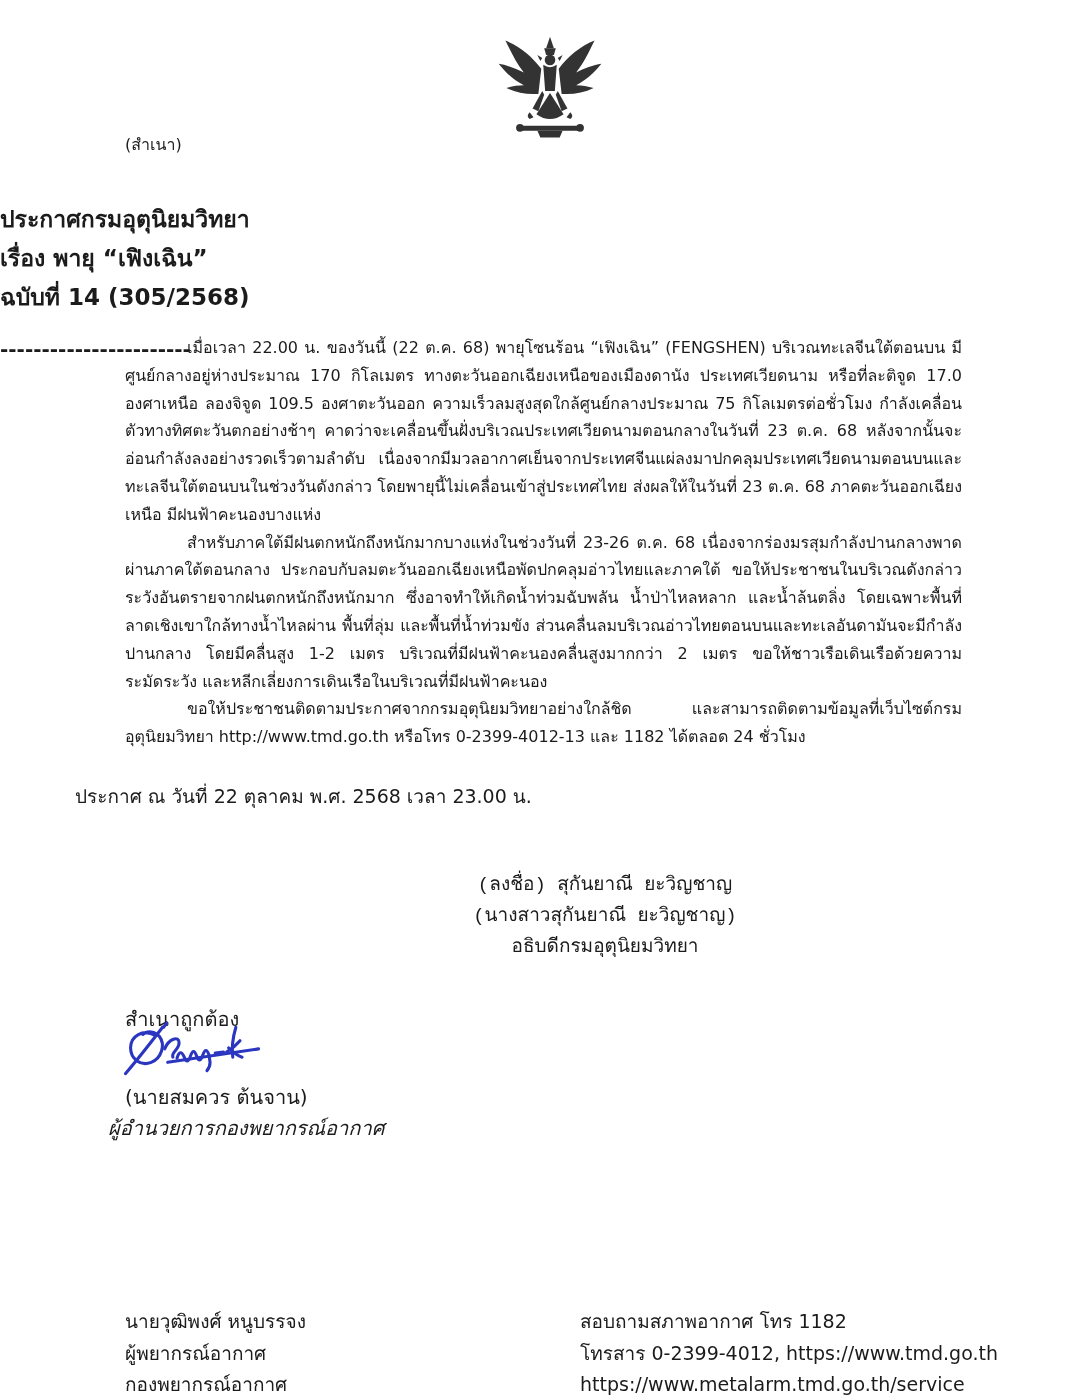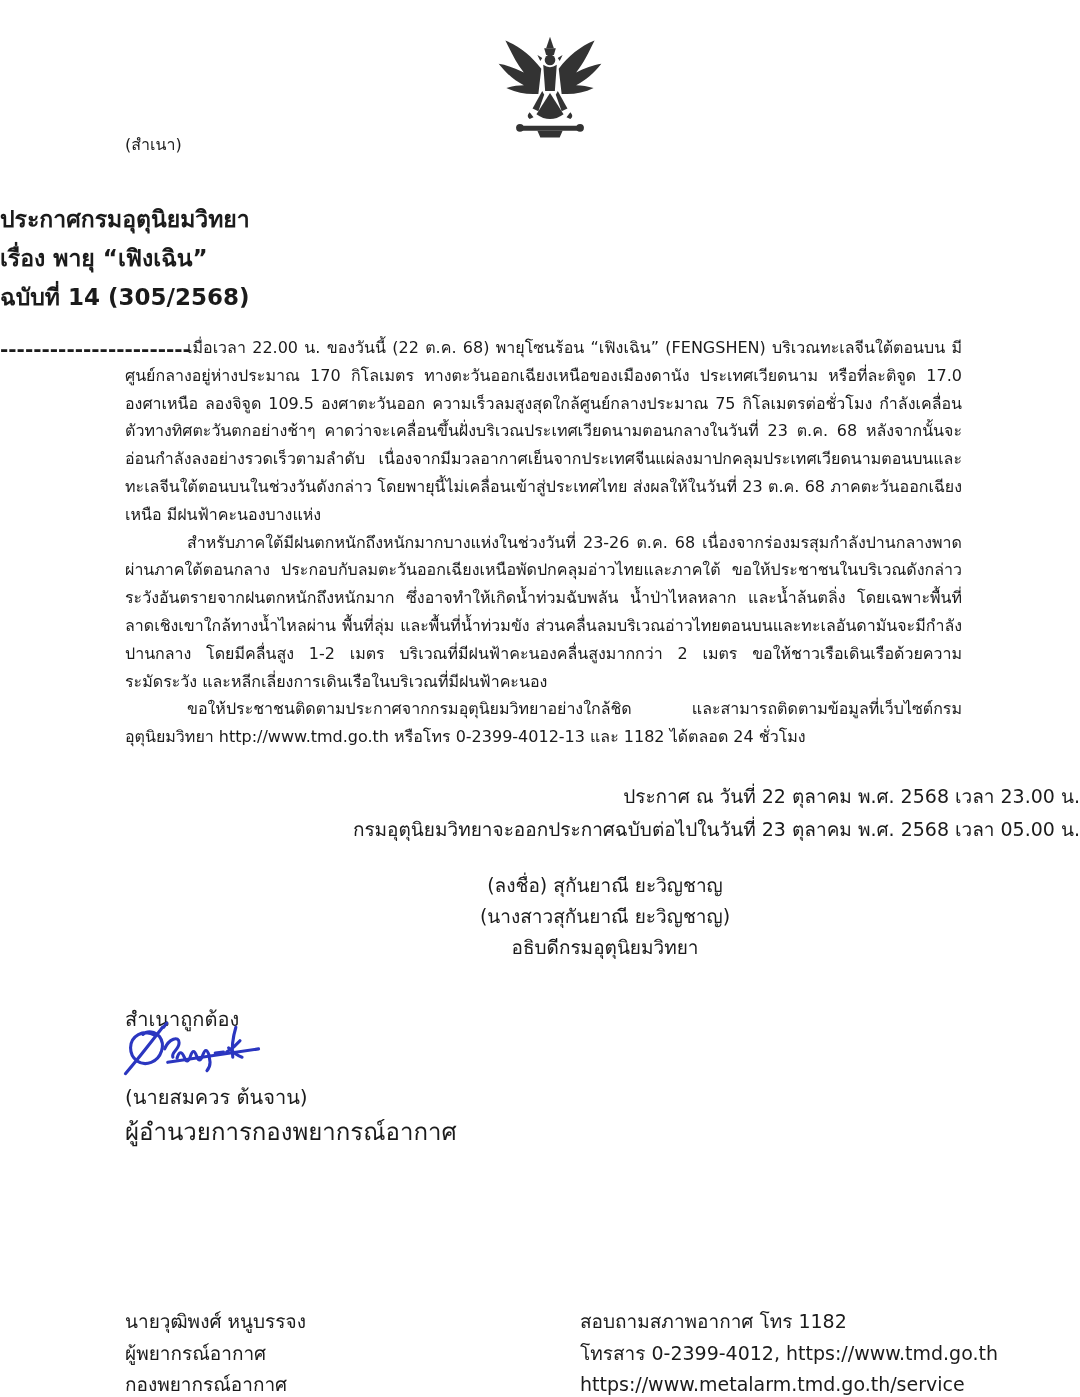--- a/index.html
+++ b/index.html
@@ -15,30 +15,30 @@
     font-weight:bold; font-size:23px; line-height:39px;margin-top:28px;
   }
   .divider-line { margin-top:13px; font-weight:bold; font-size:20px; letter-spacing:0px; }
   .body-text {
     position:absolute; left:125px; top:334px; width:837px;
     font-size:16px; line-height:27.8px; text-align:justify;
   }
   .body-text p { margin:0; text-indent:62px; }
   .issued-block {
     position:absolute; left:75px; top:780px; width:1005px;
-    text-align:right; font-size:19px; line-height:33px;
+    text-align:left; font-size:19px; line-height:33px;
   }
   .signoff-block {
     position:absolute; left:130px; top:870px; width:950px;
-    text-align:center; font-size:19px; line-height:31px;
+    text-align:center; font-size:19px; line-height:31px;font-family:Liberation Mono, monospace;
   }
   .certify-label { position:absolute; left:125px; top:1003px; font-size:20px; }
   .certify-signature { position:absolute; left:120px; top:1020px; width:145px; height:64px; }
   .certify-name { position:absolute; left:125px; top:1081px; font-size:20px; }
-  .certify-title { position:absolute; left:125px; top:1112px; font-size:24px; }
+  .certify-title { position:absolute; left:108px; top:1112px; font-size:20px;font-style:italic; }
   .footer {
     position:absolute; left:125px; top:1263px; width:873px;
     display:flex; justify-content:space-between;
     font-size:19px; line-height:31.5px;margin-top:43px;
   }
   .footer-right { text-align:left; }
 </style>
 </head>
 <body>
 
@@ -74,21 +74,20 @@
   </div>
 
   <div class="body-text">
     <p>เมื่อเวลา 22.00 น. ของวันนี้ (22 ต.ค. 68) พายุโซนร้อน “เฟิงเฉิน” (FENGSHEN) บริเวณทะเลจีนใต้ตอนบน มีศูนย์กลางอยู่ห่างประมาณ 170 กิโลเมตร ทางตะวันออกเฉียงเหนือของเมืองดานัง ประเทศเวียดนาม หรือที่ละติจูด 17.0 องศาเหนือ ลองจิจูด 109.5 องศาตะวันออก ความเร็วลมสูงสุดใกล้ศูนย์กลางประมาณ 75 กิโลเมตรต่อชั่วโมง กำลังเคลื่อนตัวทางทิศตะวันตกอย่างช้าๆ คาดว่าจะเคลื่อนขึ้นฝั่งบริเวณประเทศเวียดนามตอนกลางในวันที่ 23 ต.ค. 68 หลังจากนั้นจะอ่อนกำลังลงอย่างรวดเร็วตามลำดับ เนื่องจากมีมวลอากาศเย็นจากประเทศจีนแผ่ลงมาปกคลุมประเทศเวียดนามตอนบนและทะเลจีนใต้ตอนบนในช่วงวันดังกล่าว โดยพายุนี้ไม่เคลื่อนเข้าสู่ประเทศไทย ส่งผลให้ในวันที่ 23 ต.ค. 68 ภาคตะวันออกเฉียงเหนือ มีฝนฟ้าคะนองบางแห่ง</p>
     <p>สำหรับภาคใต้มีฝนตกหนักถึงหนักมากบางแห่งในช่วงวันที่ 23-26 ต.ค. 68  เนื่องจากร่องมรสุมกำลังปานกลางพาดผ่านภาคใต้ตอนกลาง ประกอบกับลมตะวันออกเฉียงเหนือพัดปกคลุมอ่าวไทยและภาคใต้ ขอให้ประชาชนในบริเวณดังกล่าวระวังอันตรายจากฝนตกหนักถึงหนักมาก ซึ่งอาจทำให้เกิดน้ำท่วมฉับพลัน น้ำป่าไหลหลาก และน้ำล้นตลิ่ง โดยเฉพาะพื้นที่ลาดเชิงเขาใกล้ทางน้ำไหลผ่าน พื้นที่ลุ่ม และพื้นที่น้ำท่วมขัง ส่วนคลื่นลมบริเวณอ่าวไทยตอนบนและทะเลอันดามันจะมีกำลังปานกลาง โดยมีคลื่นสูง 1-2 เมตร บริเวณที่มีฝนฟ้าคะนองคลื่นสูงมากกว่า 2 เมตร ขอให้ชาวเรือเดินเรือด้วยความระมัดระวัง และหลีกเลี่ยงการเดินเรือในบริเวณที่มีฝนฟ้าคะนอง</p>
     <p>ขอให้ประชาชนติดตามประกาศจากกรมอุตุนิยมวิทยาอย่างใกล้ชิด และสามารถติดตามข้อมูลที่เว็บไซต์กรมอุตุนิยมวิทยา http://www.tmd.go.th หรือโทร 0-2399-4012-13 และ 1182 ได้ตลอด 24 ชั่วโมง</p>
   </div>
 
   <div class="issued-block">
     <div>ประกาศ ณ วันที่ 22 ตุลาคม พ.ศ. 2568 เวลา 23.00 น.</div>
-    <div>กรมอุตุนิยมวิทยาจะออกประกาศฉบับต่อไปในวันที่ 23 ตุลาคม พ.ศ. 2568 เวลา 05.00 น.</div>
   </div>
 
   <div class="signoff-block">
     <div>(ลงชื่อ) สุกันยาณี ยะวิญชาญ</div>
     <div>(นางสาวสุกันยาณี ยะวิญชาญ)</div>
     <div>อธิบดีกรมอุตุนิยมวิทยา</div>
   </div>
 
   <div class="certify-label">สำเนาถูกต้อง</div>
 

